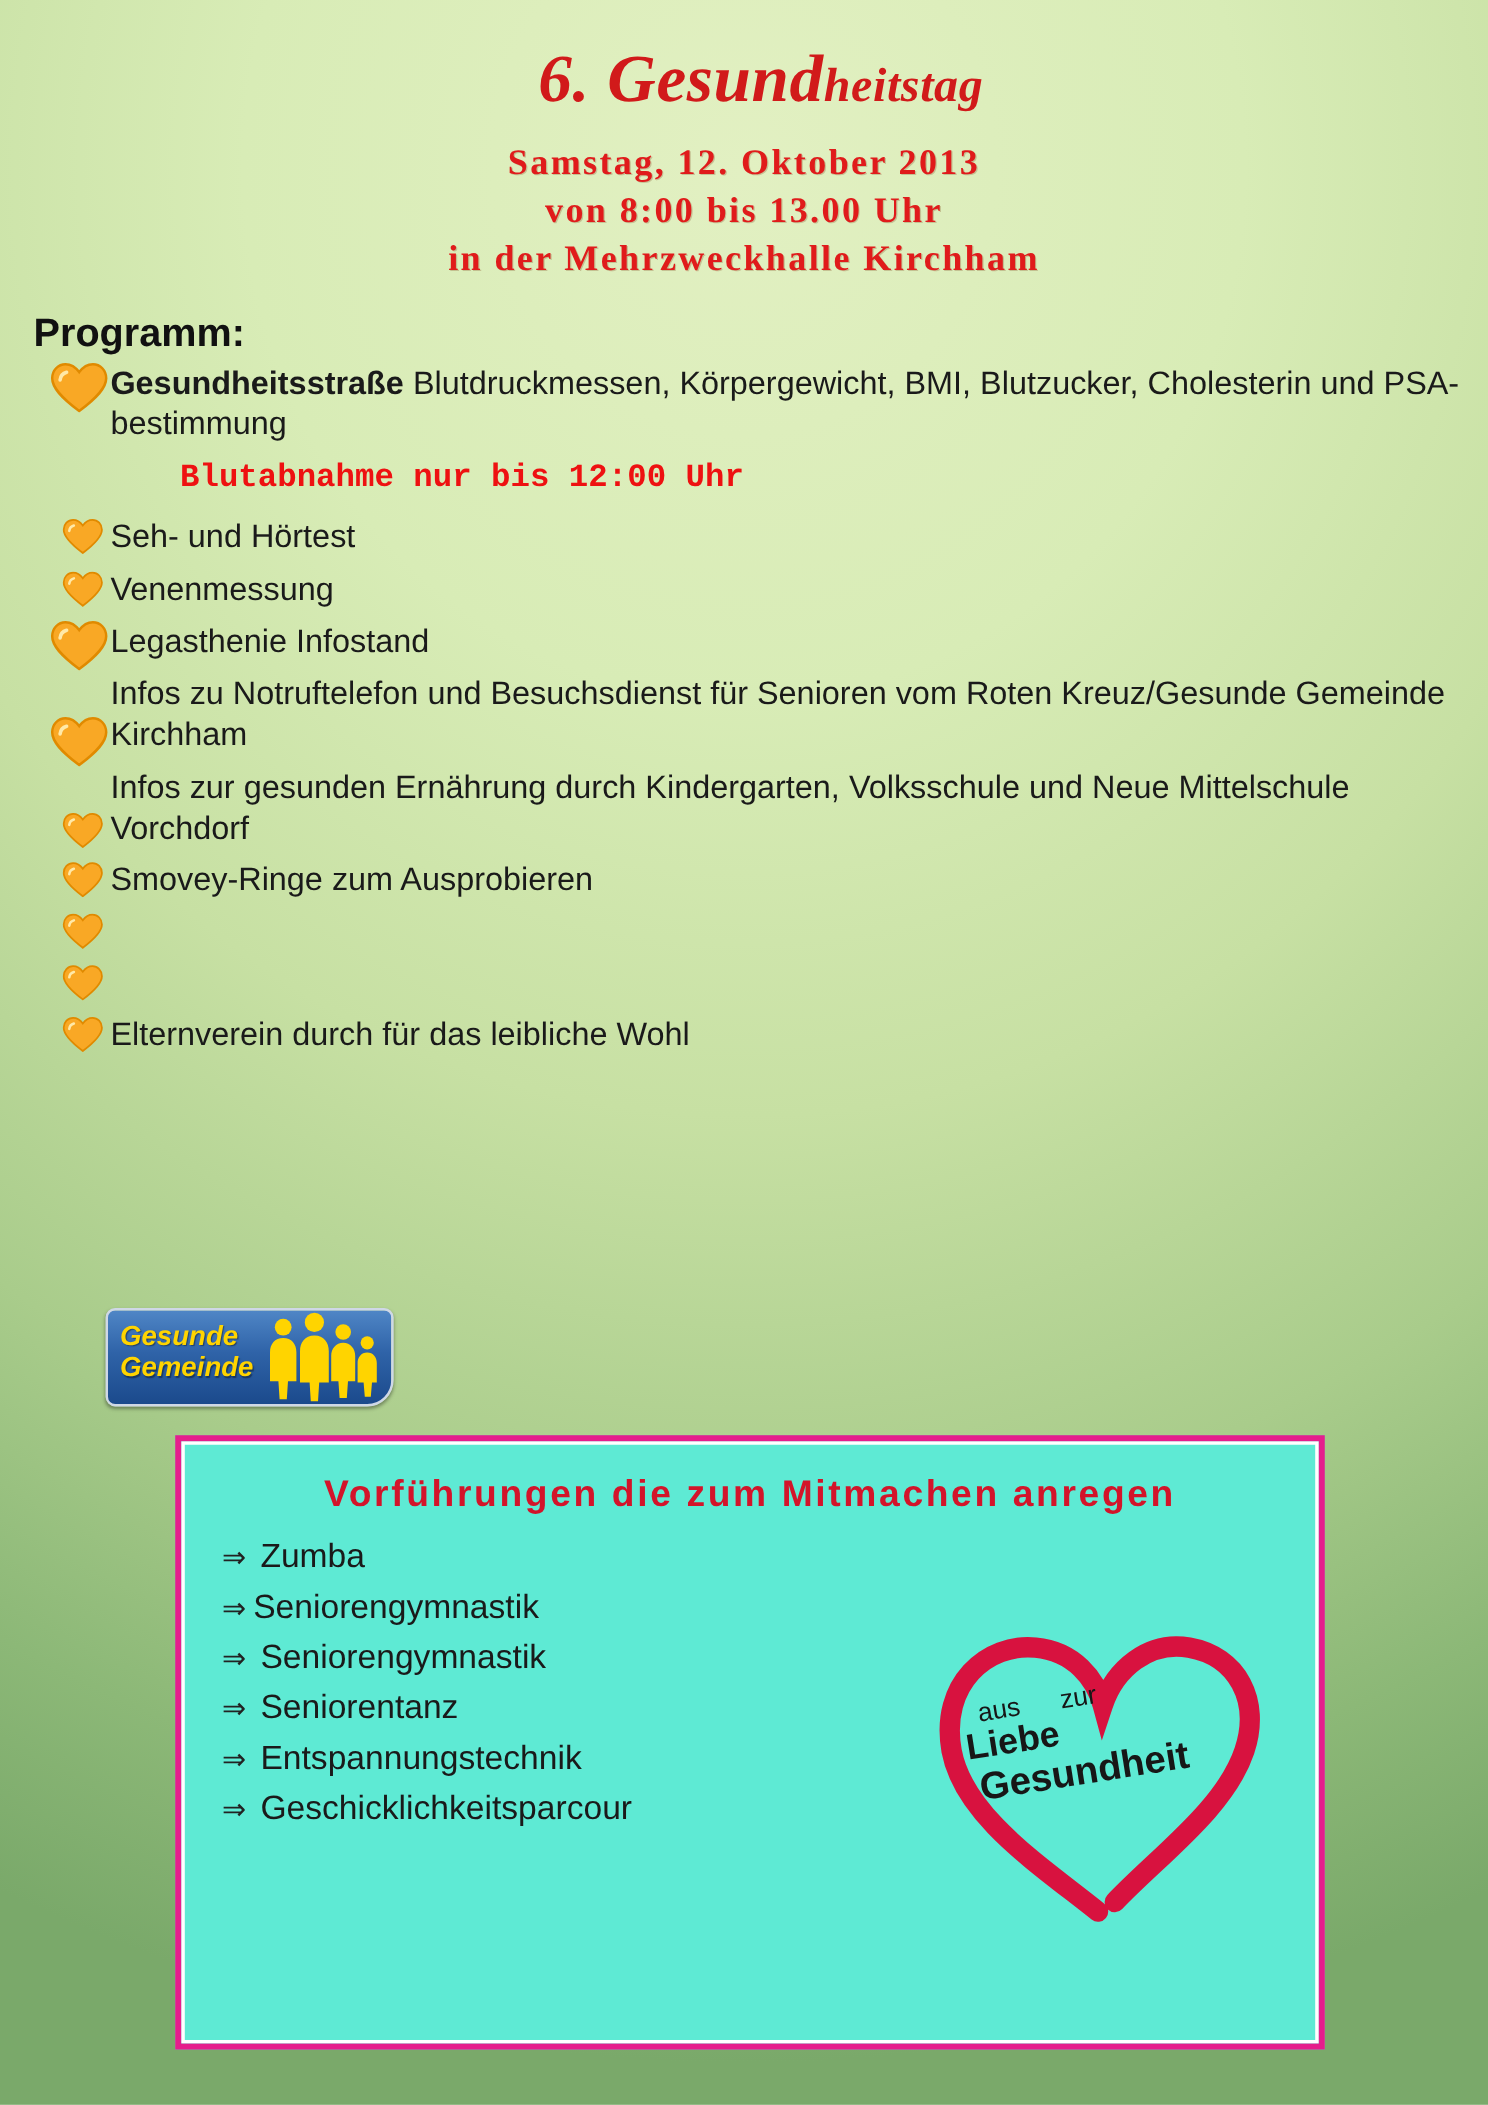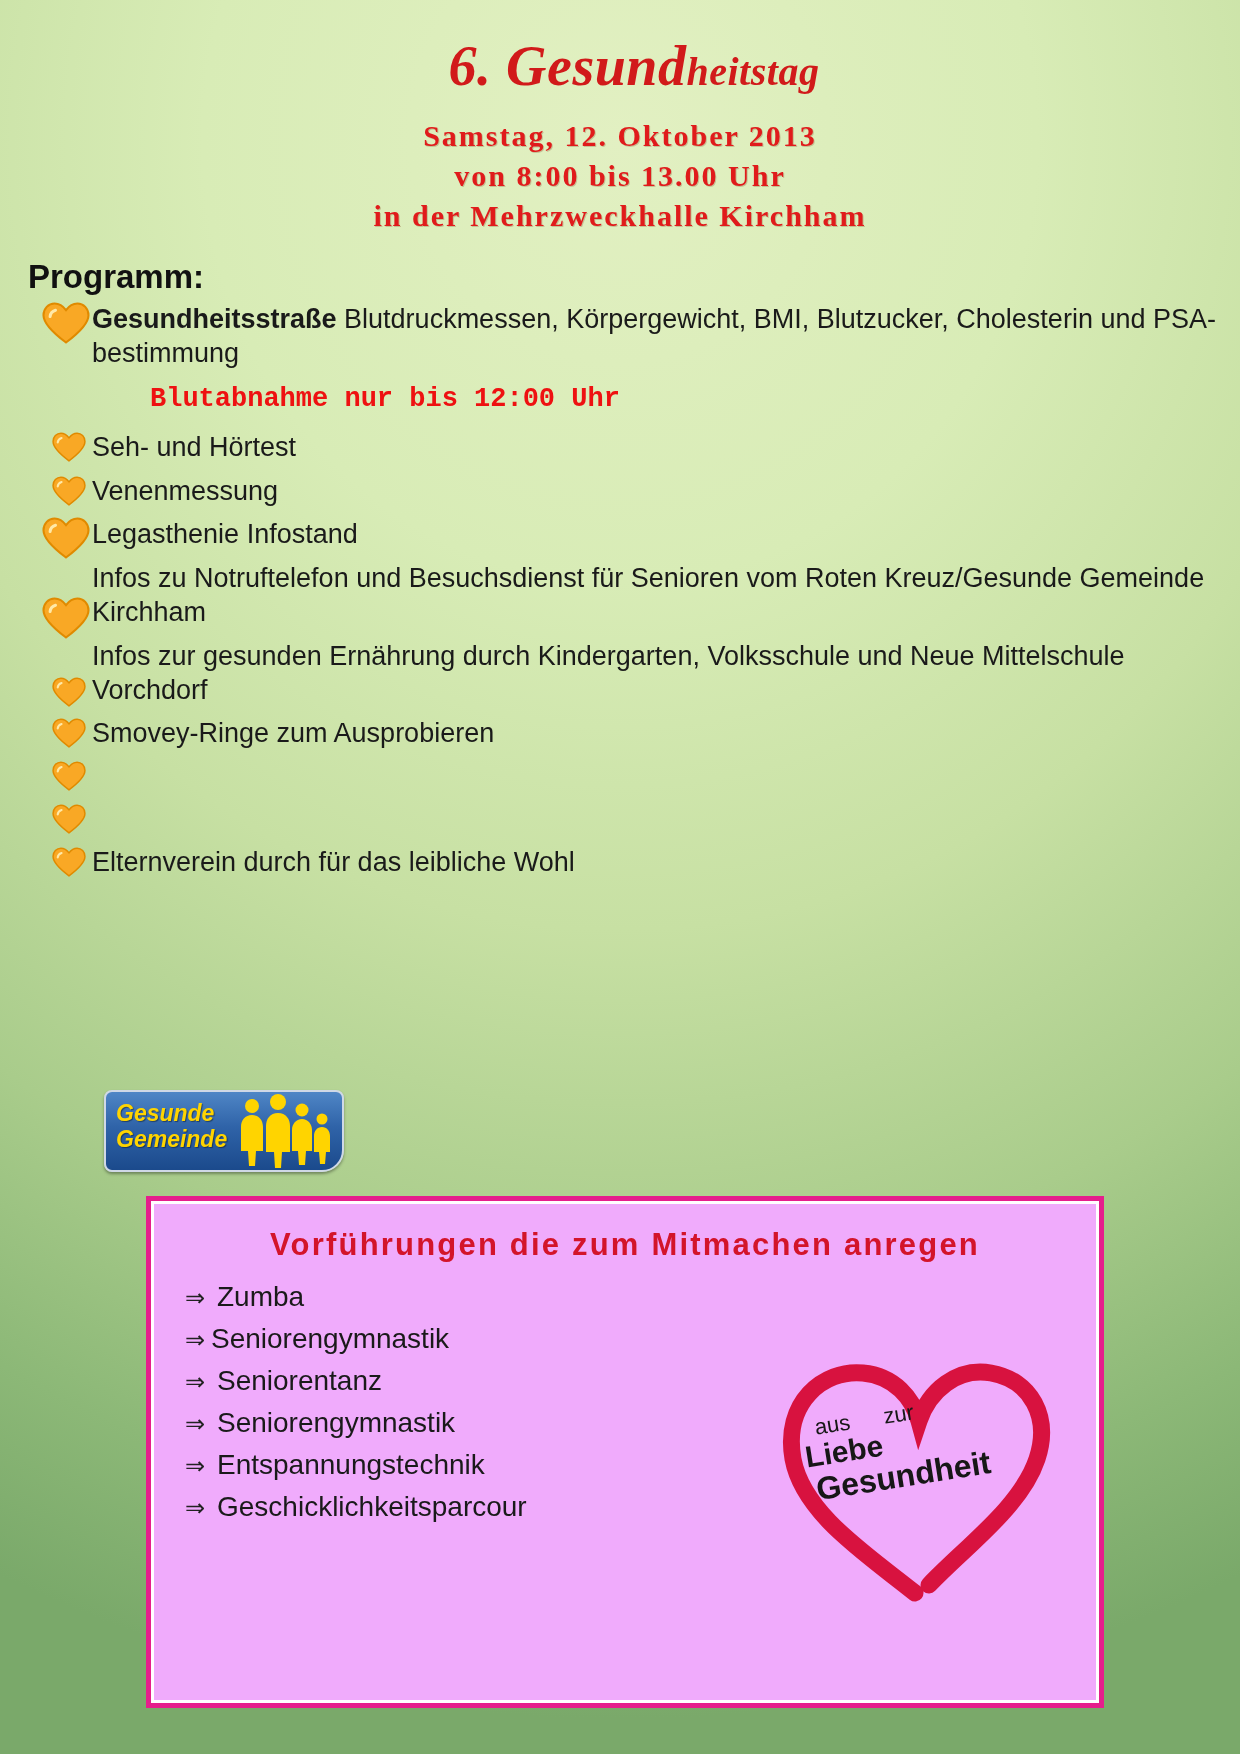--- a/index.html
+++ b/index.html
@@ -100,21 +100,21 @@
     margin: 14px 0 16px 150px;
     font-family: Liberation Mono, monospace;
   }
 
   
   .heart svg { display: block; width: 100%; height: 100%; }
 
   
   .gg-logo {
     position: absolute;
-    left: 104px;
+    left: 88px;
     top: 1090px;
     width: 240px;
     height: 82px;
   }
   .gg-logo .plate {
     position: absolute;
     inset: 0;
     border-radius: 8px 8px 22px 8px;
     background: linear-gradient(180deg, #4f86c6 0%, #2f63a8 45%, #1b4a8c 100%);
     box-shadow: 0 2px 3px rgba(0,0,0,0.35);
@@ -139,21 +139,21 @@
     height: 76px;
   }
 
   
   .box {
     position: absolute;
     left: 146px;
     top: 1196px;
     width: 958px;
     height: 512px;
-    background: #f0abfc;
+    background: #5eead4;
     border: 5px solid #e51e8c;
     box-sizing: border-box;
     box-shadow: 0 0 0 3px #ffffff inset;
   }
   .box-title {
     text-align: center;
     color: #d3142a;
     font-weight: bold;
     font-size: 31px;
     letter-spacing: 2.2px;
@@ -337,22 +337,22 @@
         <path d="M88 35c-5 0-8 4-8 9v16h5l1 12h5l1-12h4V44c0-5-3-9-8-9z"></path>
       </g>
     </svg>
   </div>
 
   <div class="box">
     <div class="box-title">Vorführungen die zum Mitmachen anregen</div>
     <ul class="demo-list">
       <li><span class="arrow">⇒</span><span>Zumba</span></li>
       <li><span class="arrow" style="width:26px;">⇒</span><span>Seniorengymnastik</span></li>
+      <li><span class="arrow">⇒</span><span>Seniorengymnastik</span></li>
       <li><span class="arrow">⇒</span><span>Seniorentanz</span></li>
-      <li><span class="arrow">⇒</span><span>Seniorengymnastik</span></li>
       <li><span class="arrow">⇒</span><span>Entspannungstechnik</span></li>
       <li><span class="arrow">⇒</span><span>Geschicklichkeitsparcour</span></li>
     </ul>
 
     <div class="heart-logo">
       <svg viewBox="0 0 290 260" style="position:absolute;inset:0;width:100%;height:100%;">
         <path d="M146 246 C 96 206 34 166 24 112 C 14 56 54 22 94 26 C 126 29 144 52 150 74 C 160 44 188 20 222 26 C 262 33 282 70 268 112 C 252 160 196 200 160 238" fill="none" stroke="#d8123f" stroke-width="17" stroke-linecap="round"></path>
       </svg>
       <div class="words">
         <div class="w1"><span>aus</span><span class="zur">zur</span></div>

